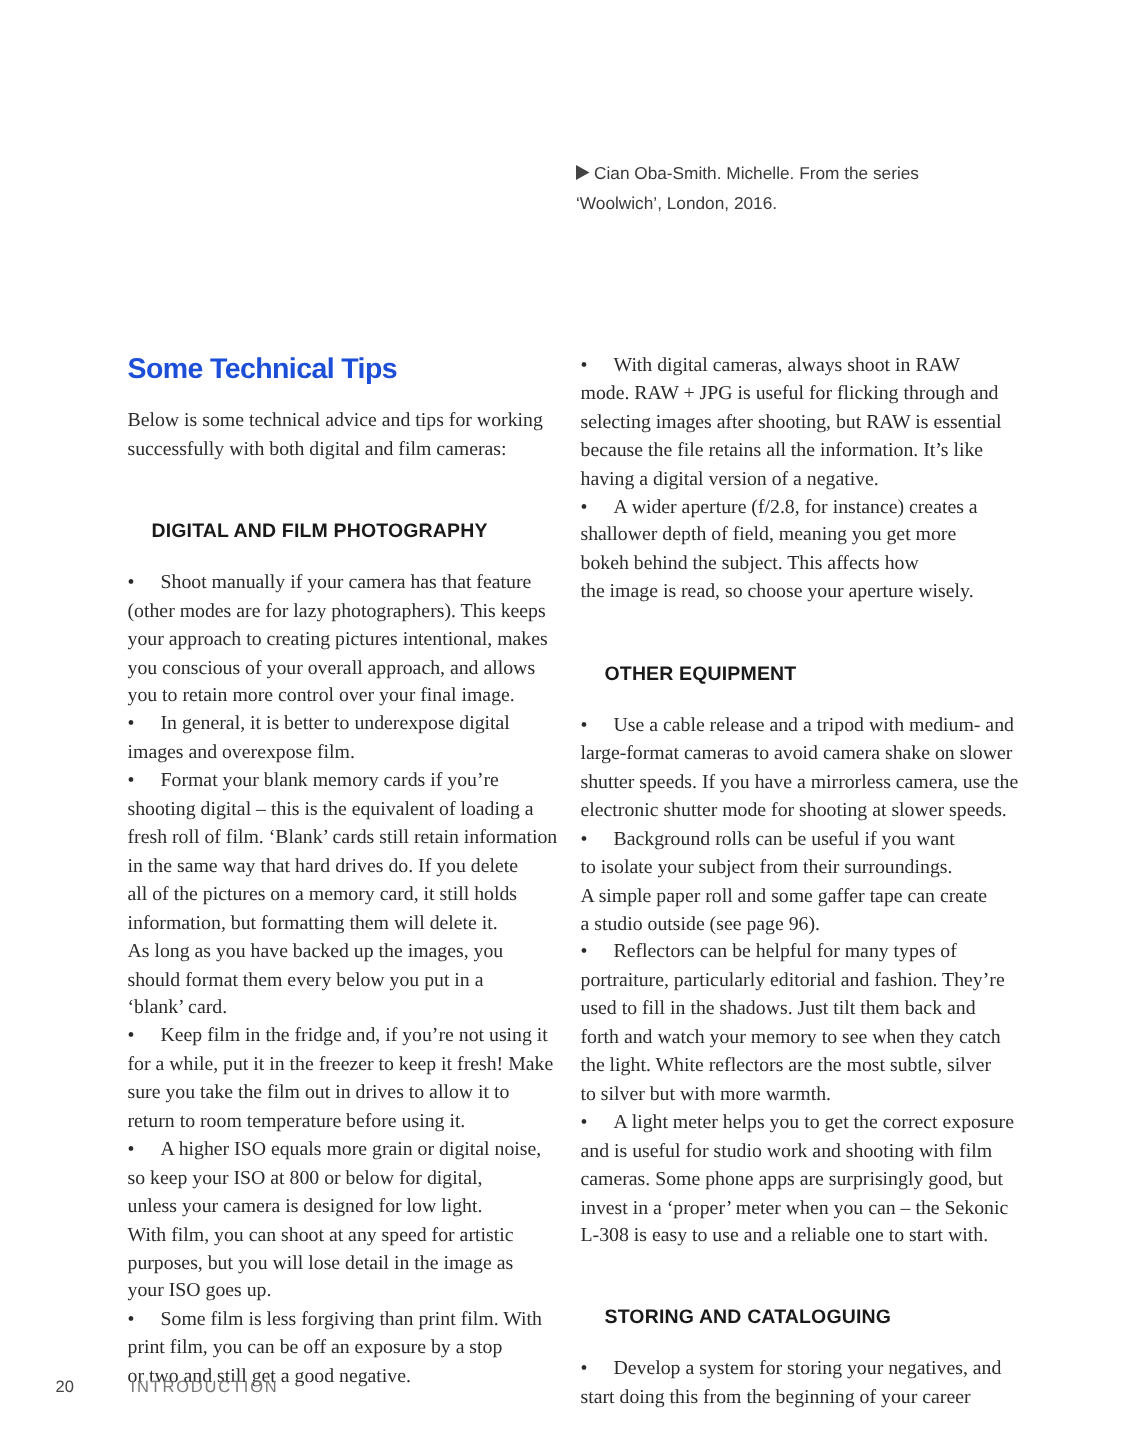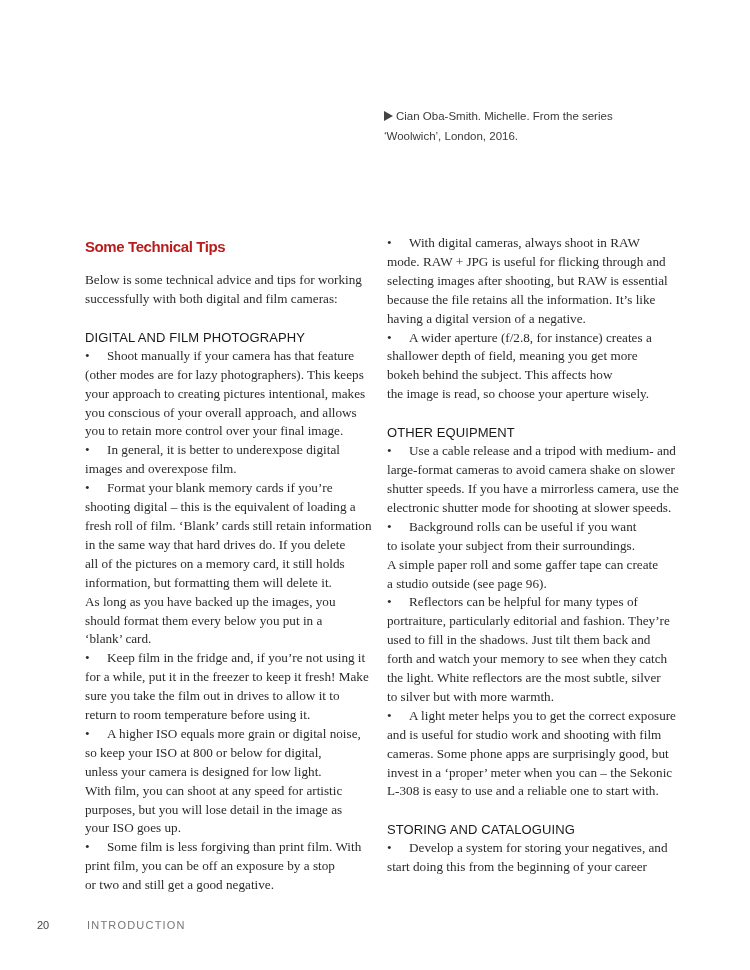--- a/index.html
+++ b/index.html
@@ -2,22 +2,22 @@
 <html><head>
 <meta charset="utf-8">
 <style>
   html, body { margin: 0; padding: 0; background: #ffffff; }
   body { width: 750px; height: 970px; position: relative; overflow: hidden; color: #2a2a2a; }
   .caption { position: absolute; left: 384px; top: 106px; font-family: "Liberation Sans", sans-serif; font-size: 11.5px; line-height: 20px; color: #3a3a3a; }
   .caption .tri { display: inline-block; width: 0; height: 0; border-top: 5px solid transparent; border-bottom: 5px solid transparent; border-left: 9px solid #444; margin-right: 3px; vertical-align: -1px; }
   .col { position: absolute; top: 232px; width: 290px; }
   .col-left { left: 85px; }
   .col-right { left: 387px; top: 234px; }
-  h1 { margin: 0; font-family: "Liberation Sans", sans-serif; font-size: 15px; font-weight: bold; letter-spacing: -0.4px; color: #b91c1c; line-height: 30px; }
-  h2 { margin: 0; font-family: "Liberation Sans", sans-serif; font-size: 13px; font-weight: normal; letter-spacing: 0.1px; color: #1a1a1a; line-height: 19px; }
+  h1 { margin: 0; font-family: "Liberation Sans", sans-serif; font-size: 19px; font-weight: bold; letter-spacing: -0.4px; color: #1d4ed8; line-height: 30px; }
+  h2 { margin: 16px; font-family: "Liberation Sans", sans-serif; font-size: 13px; font-weight: bold; letter-spacing: 0.1px; color: #1a1a1a; line-height: 19px; }
   .line { font-family: "Liberation Serif", serif; font-size: 13.2px; line-height: 18.9px; white-space: nowrap; color: #2b2b2b; }
   .bullet { display: inline-block; width: 22px; }
   .gap-md { height: 19px; }
   .footer { position: absolute; top: 919px; font-family: "Liberation Sans", sans-serif; font-size: 11px; color: #444; }
   .pageno { left: 37px; }
   .running { left: 87px; letter-spacing: 1.2px; color: #777; }
 </style>
 </head>
 <body>
 

